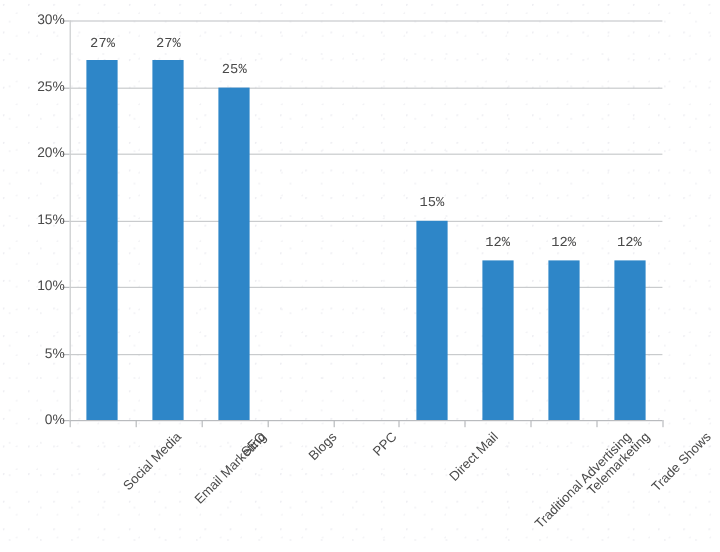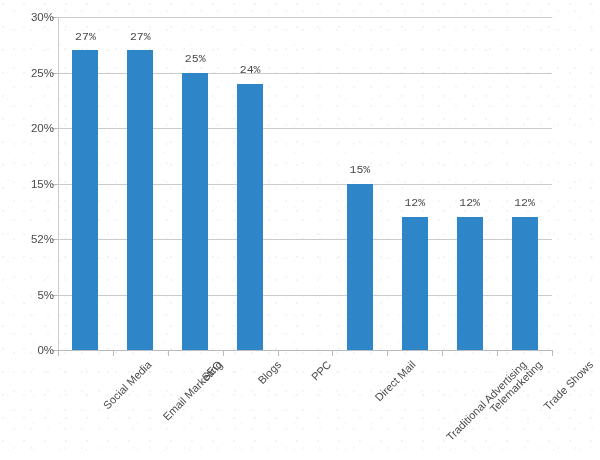--- a/index.html
+++ b/index.html
@@ -127,21 +127,21 @@
 
   <div id="y-axis-group">
       <div class="gridline baseline" style="position: absolute; left: 58px; top: 350px; width: 494px;"></div>
       <div class="y-tick" style="top: 350px;"></div>
       <div class="y-label-wrap" style="left: 0px; top: 350px;">0%</div>
       <div class="gridline" style="position: absolute; left: 58px; top: 294.5px; width: 494px;"></div>
       <div class="y-tick" style="top: 294.5px;"></div>
       <div class="y-label-wrap" style="left: 0px; top: 294.5px;">5%</div>
       <div class="gridline" style="position: absolute; left: 58px; top: 239px; width: 494px;"></div>
       <div class="y-tick" style="top: 239px;"></div>
-      <div class="y-label-wrap" style="left: 0px; top: 239px;">52%</div>
+      <div class="y-label-wrap" style="left: 0px; top: 239px;">10%</div>
       <div class="gridline" style="position: absolute; left: 58px; top: 183.5px; width: 494px;"></div>
       <div class="y-tick" style="top: 183.5px;"></div>
       <div class="y-label-wrap" style="left: 0px; top: 183.5px;">15%</div>
       <div class="gridline" style="position: absolute; left: 58px; top: 128px; width: 494px;"></div>
       <div class="y-tick" style="top: 128px;"></div>
       <div class="y-label-wrap" style="left: 0px; top: 128px;">20%</div>
       <div class="gridline" style="position: absolute; left: 58px; top: 72.5px; width: 494px;"></div>
       <div class="y-tick" style="top: 72.5px;"></div>
       <div class="y-label-wrap" style="left: 0px; top: 72.5px;">25%</div>
       <div class="gridline" style="position: absolute; left: 58px; top: 17px; width: 494px;"></div>
@@ -156,24 +156,20 @@
         <div class="bar" title="Social Media 27%" style="height: 299.7px; background: rgb(46, 134, 200);"></div>
         <div class="bar-value" style="bottom: 307.7px;">27%</div>
       </div>
       <div class="bar-slot" style="left: 54.8889px; width: 54.8889px;">
         <div class="bar" title="Email Marketing 27%" style="height: 299.7px; background: rgb(46, 134, 200);"></div>
         <div class="bar-value" style="bottom: 307.7px;">27%</div>
       </div>
       <div class="bar-slot" style="left: 109.778px; width: 54.8889px;">
         <div class="bar" title="SEO 25%" style="height: 277.5px; background: rgb(46, 134, 200);"></div>
         <div class="bar-value" style="bottom: 285.5px;">25%</div>
-      </div>
-      <div class="bar-slot" style="left: 164.667px; width: 54.8889px;">
-        <div class="bar" title="Blogs 24%" style="height: 266.4px; background: rgb(46, 134, 200);"></div>
-        <div class="bar-value" style="bottom: 274.4px;">24%</div>
       </div>
       <div class="bar-slot" style="left: 274.444px; width: 54.8889px;">
         <div class="bar" title="Direct Mail 15%" style="height: 166.5px; background: rgb(46, 134, 200);"></div>
         <div class="bar-value" style="bottom: 174.5px;">15%</div>
       </div>
       <div class="bar-slot" style="left: 329.333px; width: 54.8889px;">
         <div class="bar" title="Traditional Advertising 12%" style="height: 133.2px; background: rgb(46, 134, 200);"></div>
         <div class="bar-value" style="bottom: 141.2px;">12%</div>
       </div>
       <div class="bar-slot" style="left: 384.222px; width: 54.8889px;">

